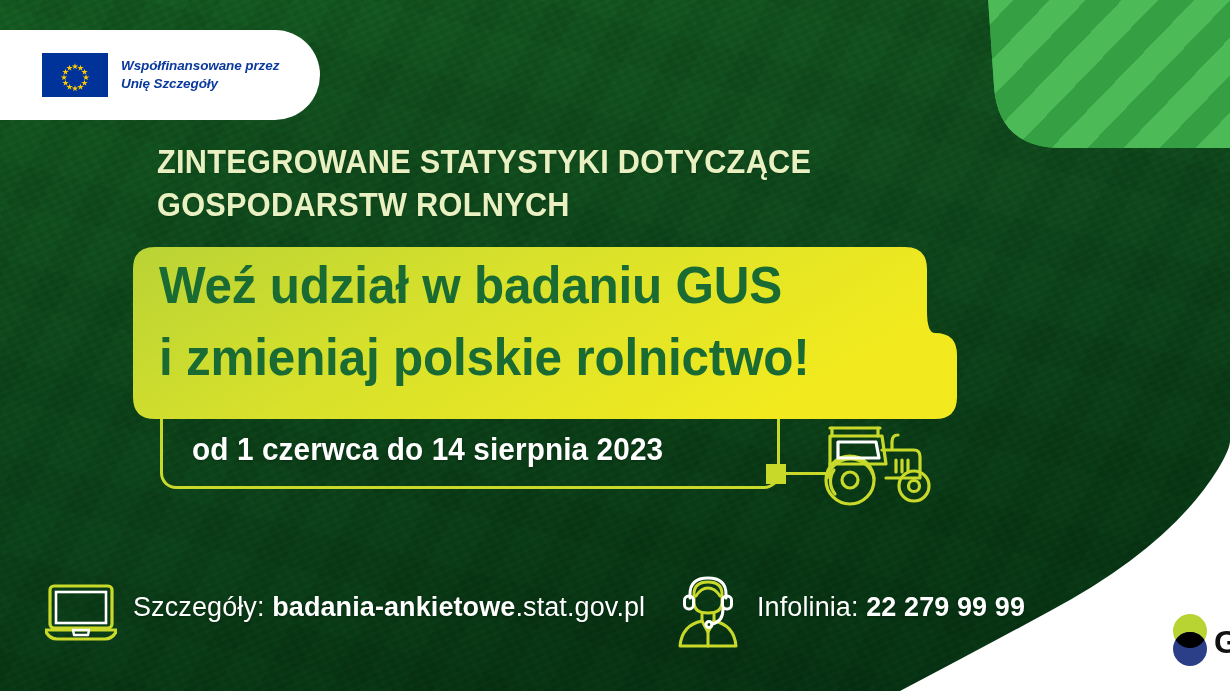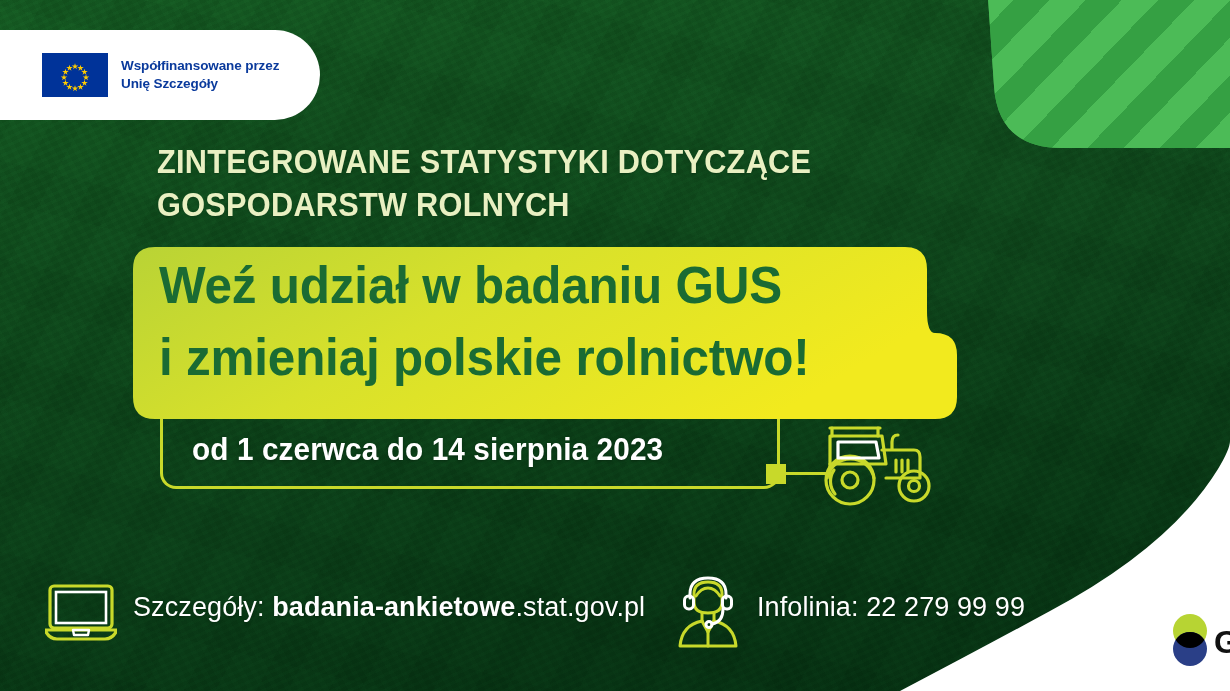--- a/index.html
+++ b/index.html
@@ -97,20 +97,21 @@
   }
   .eu-flag svg{display:block;}
   .eu-text{
     margin-left:13px;
     color:#0a3a9c;
     font-weight:bold;
     font-size:13.5px;
     line-height:1.32;
     letter-spacing:-0.1px;
     white-space:nowrap;
+    font-style:italic;
   }
 
   
   .kicker{
     position:absolute;
     left:157px; top:141px;
     width:720px;
     color:#e9f0c2;
     font-size:33px;
     font-weight:bold;
@@ -216,21 +217,21 @@
   }
   .hotline-text{
     position:absolute;
     left:757px; top:592px;
     color:#ffffff;
     font-size:27px;
     letter-spacing:0.1px;
     white-space:nowrap;
     text-shadow:0 1px 3px rgba(0,0,0,0.3);
   }
-  .hotline-text b{font-weight:normal;}
+  .hotline-text b{font-weight:bold;}
 
   
   .white-curve{
     position:absolute;
     right:0; bottom:0;
     width:330px; height:250px;
     overflow:hidden;
     pointer-events:none;
   }
   .white-curve svg{display:block;}

